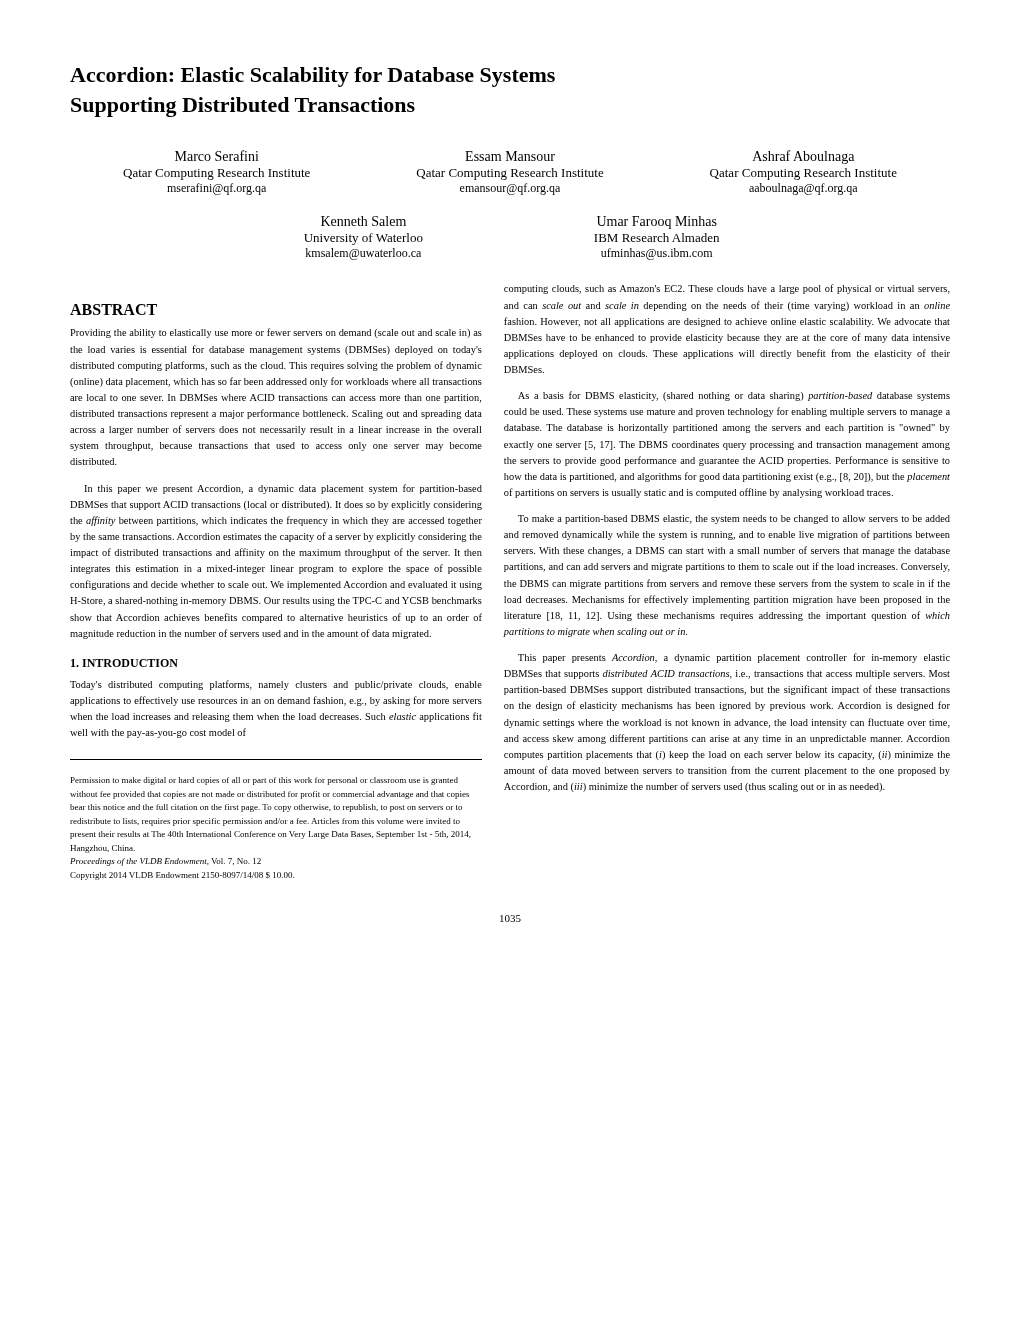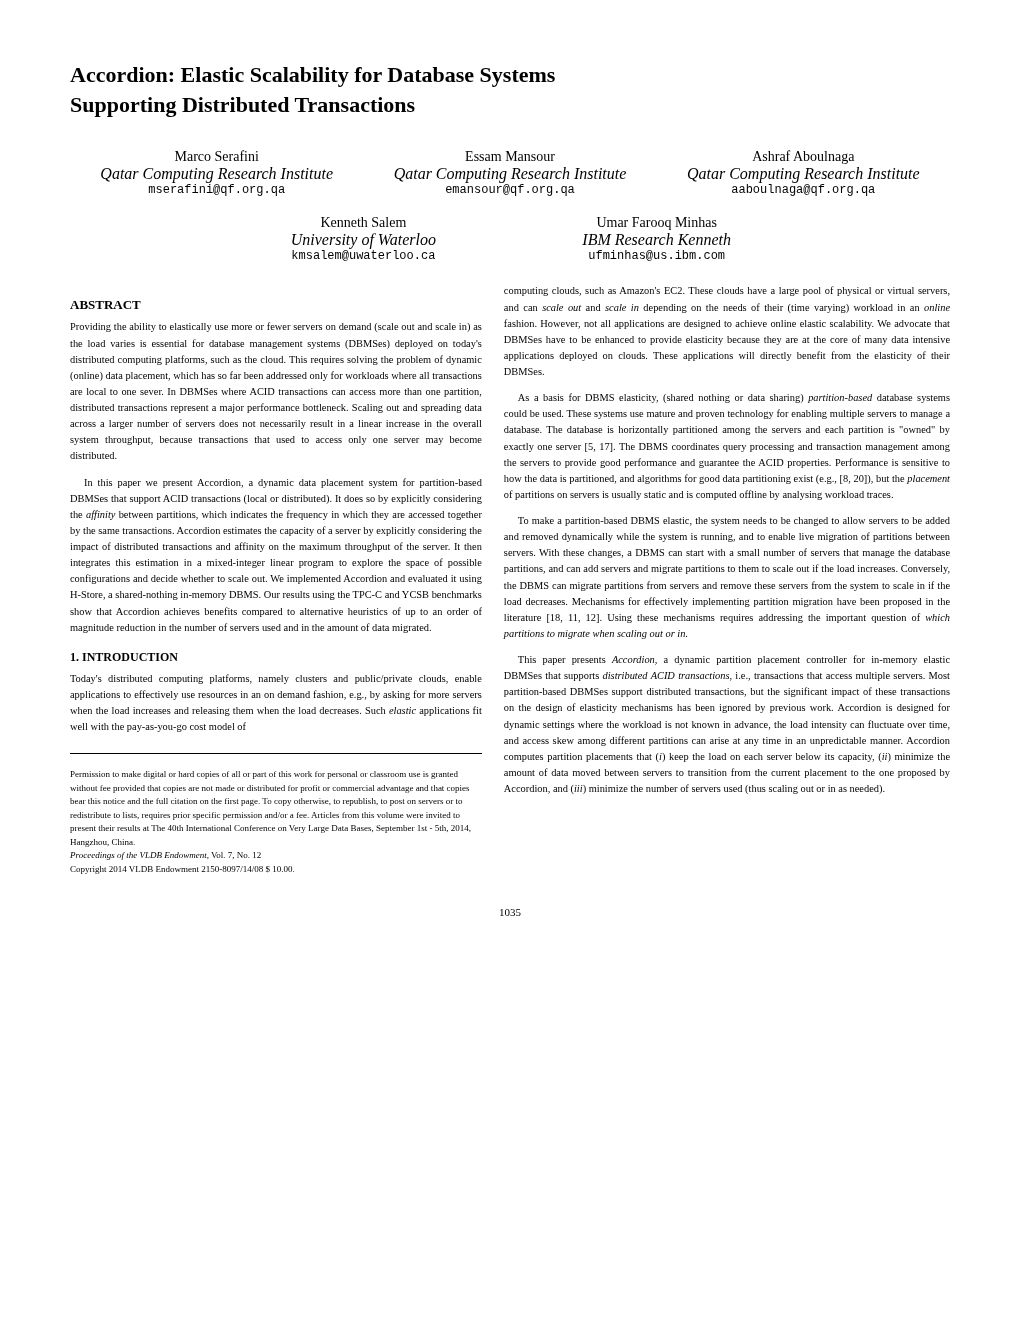--- a/index.html
+++ b/index.html
@@ -27,26 +27,24 @@
     }
     .author-column {
       width: 33.33%;
       text-align: center;
     }
     .author-name {
       font-size: 14px;
       font-weight: normal;
     }
     .author-affiliation {
-      font-size: 16px;
-      font-style: italic;
+      font-size: 13px;
     }
     .author-email {
       font-size: 12px;
-      font-family: Liberation Mono, monospace;
     }
     .authors-row2 {
       display: flex;
       justify-content: center;
       gap: 0px;
       margin-bottom: 20px;
     }
     .author-column2 {
       width: 33.33%;
       text-align: center;
@@ -66,23 +64,23 @@
       font-size: 10.4px;
       line-height: 1.55;
       text-align: justify;
       margin-bottom: 10px;
       text-indent: 14px;
     }
     .paragraph.no-indent {
       text-indent: 0;
     }
     .section-header {
-      font-size: 13px;
+      font-size: 16px;
       font-weight: bold;
-      margin-top: 14px;
+      margin-top: 20px;
       margin-bottom: 6px;
     }
     .section-header-numbered {
       font-size: 12px;
       font-weight: bold;
       margin-top: 14px;
       margin-bottom: 6px;
     }
     .footnote-area {
       margin-top: 18px;
@@ -127,21 +125,21 @@
 </div>
 
 <div class="authors-row2">
   <div class="author-column2">
     <div class="author-name">Kenneth Salem</div>
     <div class="author-affiliation">University of Waterloo</div>
     <div class="author-email">kmsalem@uwaterloo.ca</div>
   </div>
   <div class="author-column2">
     <div class="author-name">Umar Farooq Minhas</div>
-    <div class="author-affiliation">IBM Research Kenneth</div>
+    <div class="author-affiliation">IBM Research Almaden</div>
     <div class="author-email">ufminhas@us.ibm.com</div>
   </div>
 </div>
 
 <div class="two-col">
   <div class="col-left">
 
     <div class="section-header">ABSTRACT</div>
 
     <p class="paragraph no-indent">Providing the ability to elastically use more or fewer servers on demand (scale out and scale in) as the load varies is essential for database management systems (DBMSes) deployed on today's distributed computing platforms, such as the cloud. This requires solving the problem of dynamic (online) data placement, which has so far been addressed only for workloads where all transactions are local to one sever. In DBMSes where ACID transactions can access more than one partition, distributed transactions represent a major performance bottleneck. Scaling out and spreading data across a larger number of servers does not necessarily result in a linear increase in the overall system throughput, because transactions that used to access only one server may become distributed.</p>

